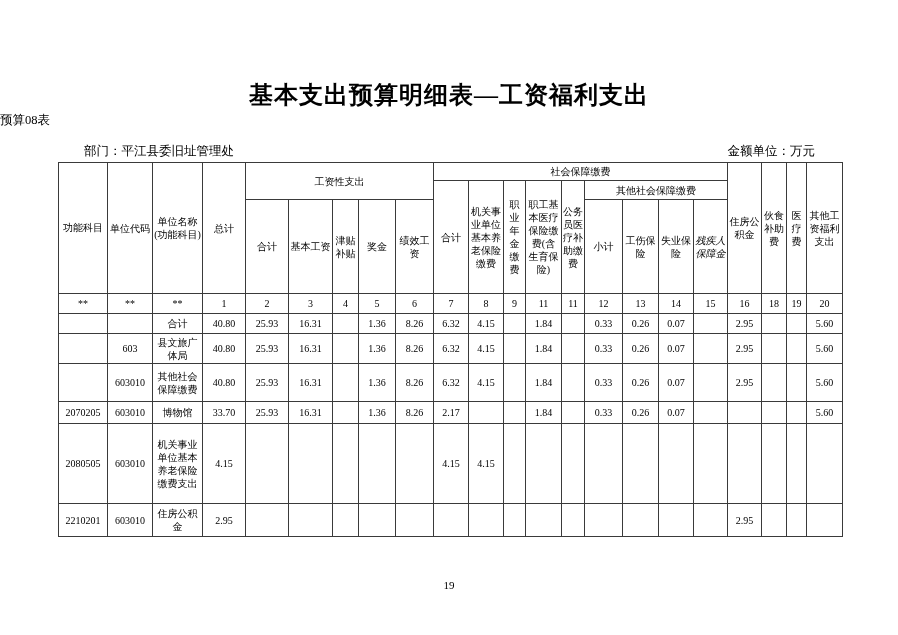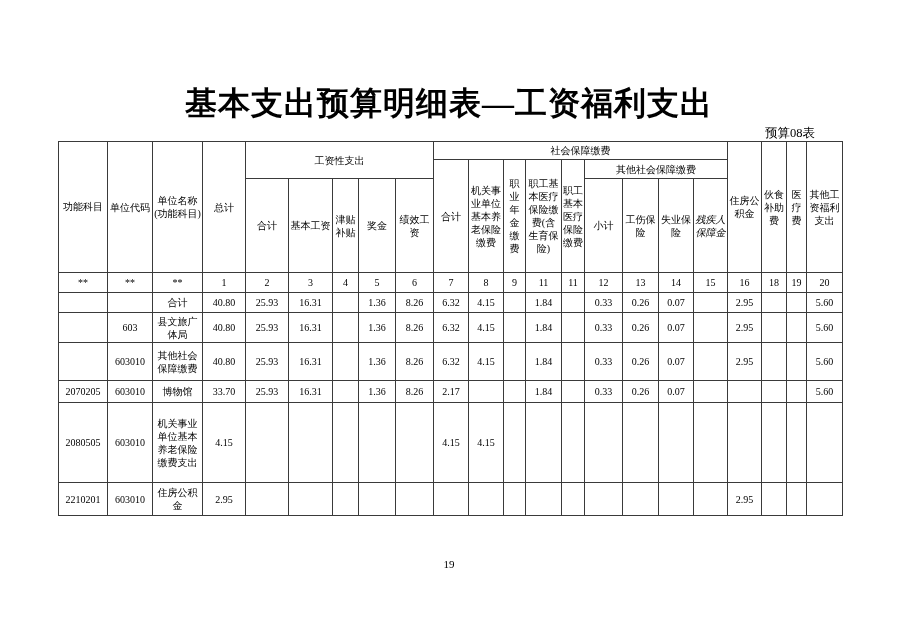--- a/index.html
+++ b/index.html
@@ -12,33 +12,32 @@
     font-family: "Liberation Serif", serif;
     color: #000000;
   }
   .page {
     position: relative;
     width: 898px;
     height: 635px;
     background: #ffffff;
   }
   .doc-title {
-    margin: 8px;
+    margin: 0;
     padding-top: 80px;
     text-align: center;
-    font-size: 32px;
+    font-size: 24px;
     font-weight: bold;
     line-height: 30px;
     letter-spacing: 1px;
   }
   .form-label {
-    text-align: right;
     font-size: 12.5px;
     line-height: 15px;
-    margin: 3px 83px 0 0;
+    margin: 3px 83px 16px 0;
   }
   .meta-row {
     display: flex;
     justify-content: space-between;
     font-size: 12.5px;
     line-height: 15px;
     margin: 1px 83px 3px 84px;
   }
   table.budget {
     border-collapse: collapse;
@@ -95,20 +94,24 @@
 </style>
 </head>
 <body>
 
 <div class="page">
 
   <h1 class="doc-title">基本支出预算明细表—工资福利支出</h1>
 
   <div class="form-label">预算08表</div>
 
+  <div class="meta-row">
+    <span>部门：平江县委旧址管理处</span>
+    <span>金额单位：万元</span>
+  </div>
 
   <table class="budget">
     <colgroup>
       <col style="width:49px">
         <col style="width:45px">
         <col style="width:50px">
         <col style="width:43px">
       <col style="width:43px">
         <col style="width:44px">
         <col style="width:26px">
@@ -139,21 +142,21 @@
         <th rowspan="3" class="th-housing">住房公积金</th>
         <th rowspan="3" class="th-meal">伙食补助费</th>
         <th rowspan="3" class="th-medfee">医疗费</th>
         <th rowspan="3" class="th-otherwelf">其他工资福利支出</th>
       </tr>
       <tr class="band2">
         <th rowspan="2">合计</th>
         <th rowspan="2" class="th-pension">机关事业单位基本养老保险缴费</th>
         <th rowspan="2" class="th-annuity">职业年金缴费</th>
         <th rowspan="2" class="th-medins">职工基本医疗保险缴费(含生育保险)</th>
-        <th rowspan="2" class="th-civil">职工基本医疗保险缴费</th>
+        <th rowspan="2" class="th-civil">公务员医疗补助缴费</th>
         <th colspan="4">其他社会保障缴费</th>
       </tr>
       <tr class="subhead">
         <th>合计</th>
         <th class="th-basicwage">基本工资</th>
         <th class="th-allowance">津贴补贴</th>
         <th>奖金</th>
         <th class="th-perf">绩效工资</th>
         <th>小计</th>
         <th class="th-injury">工伤保险</th>

